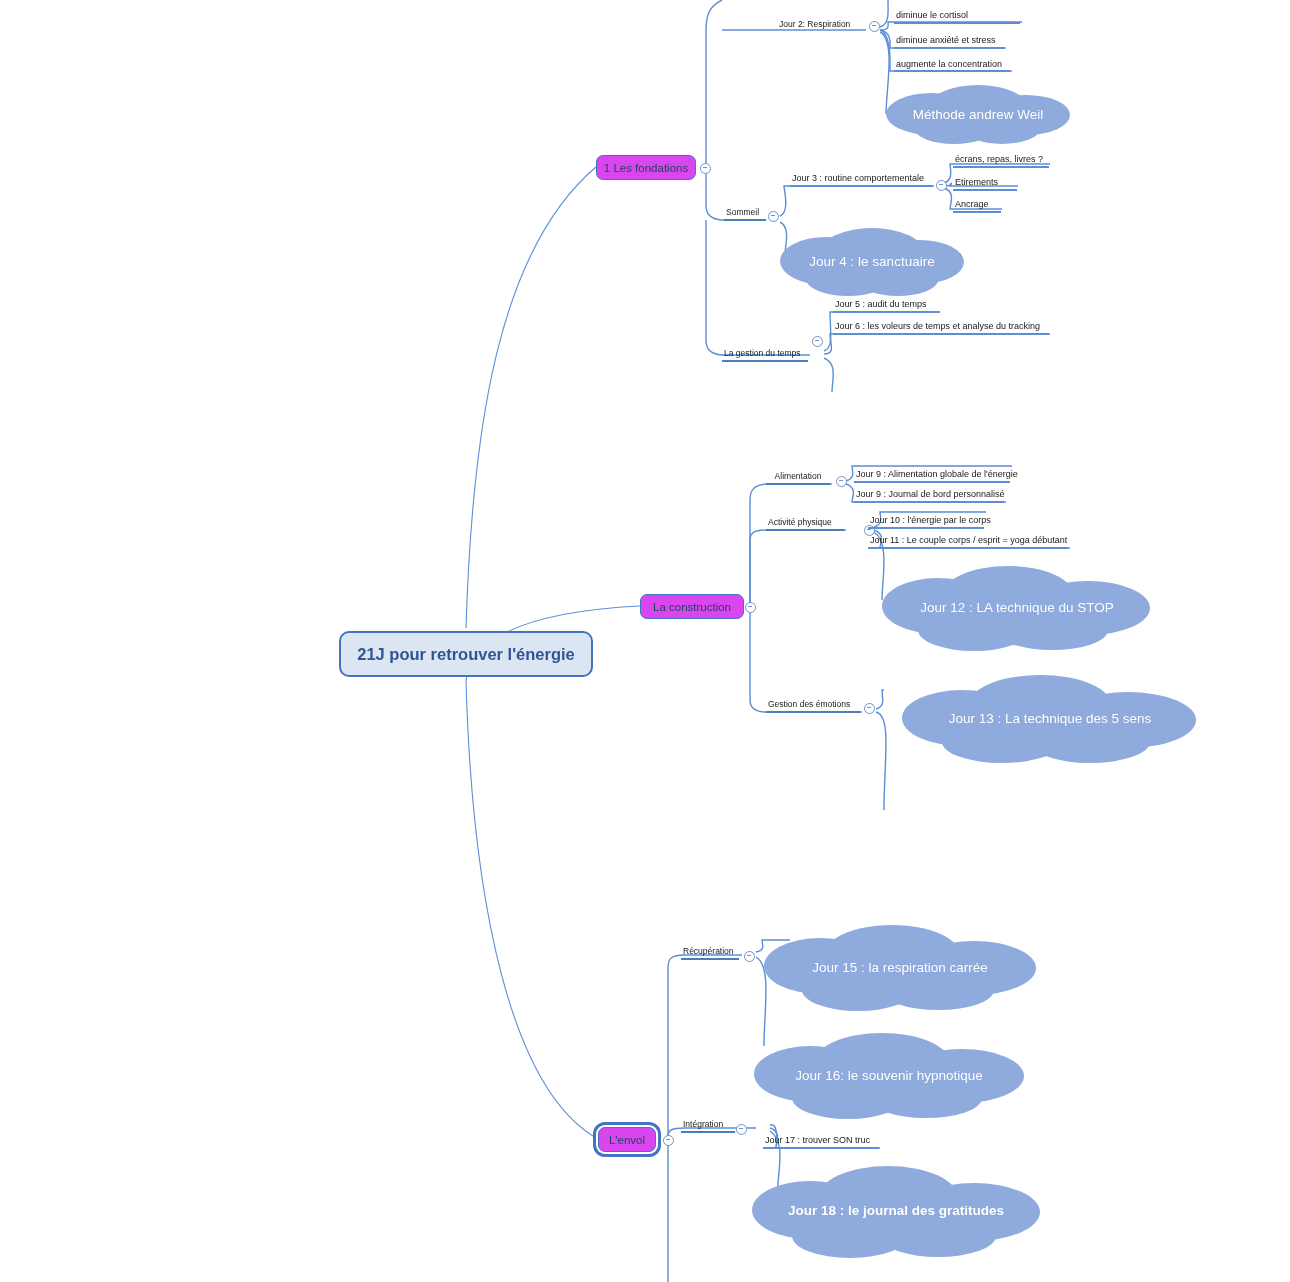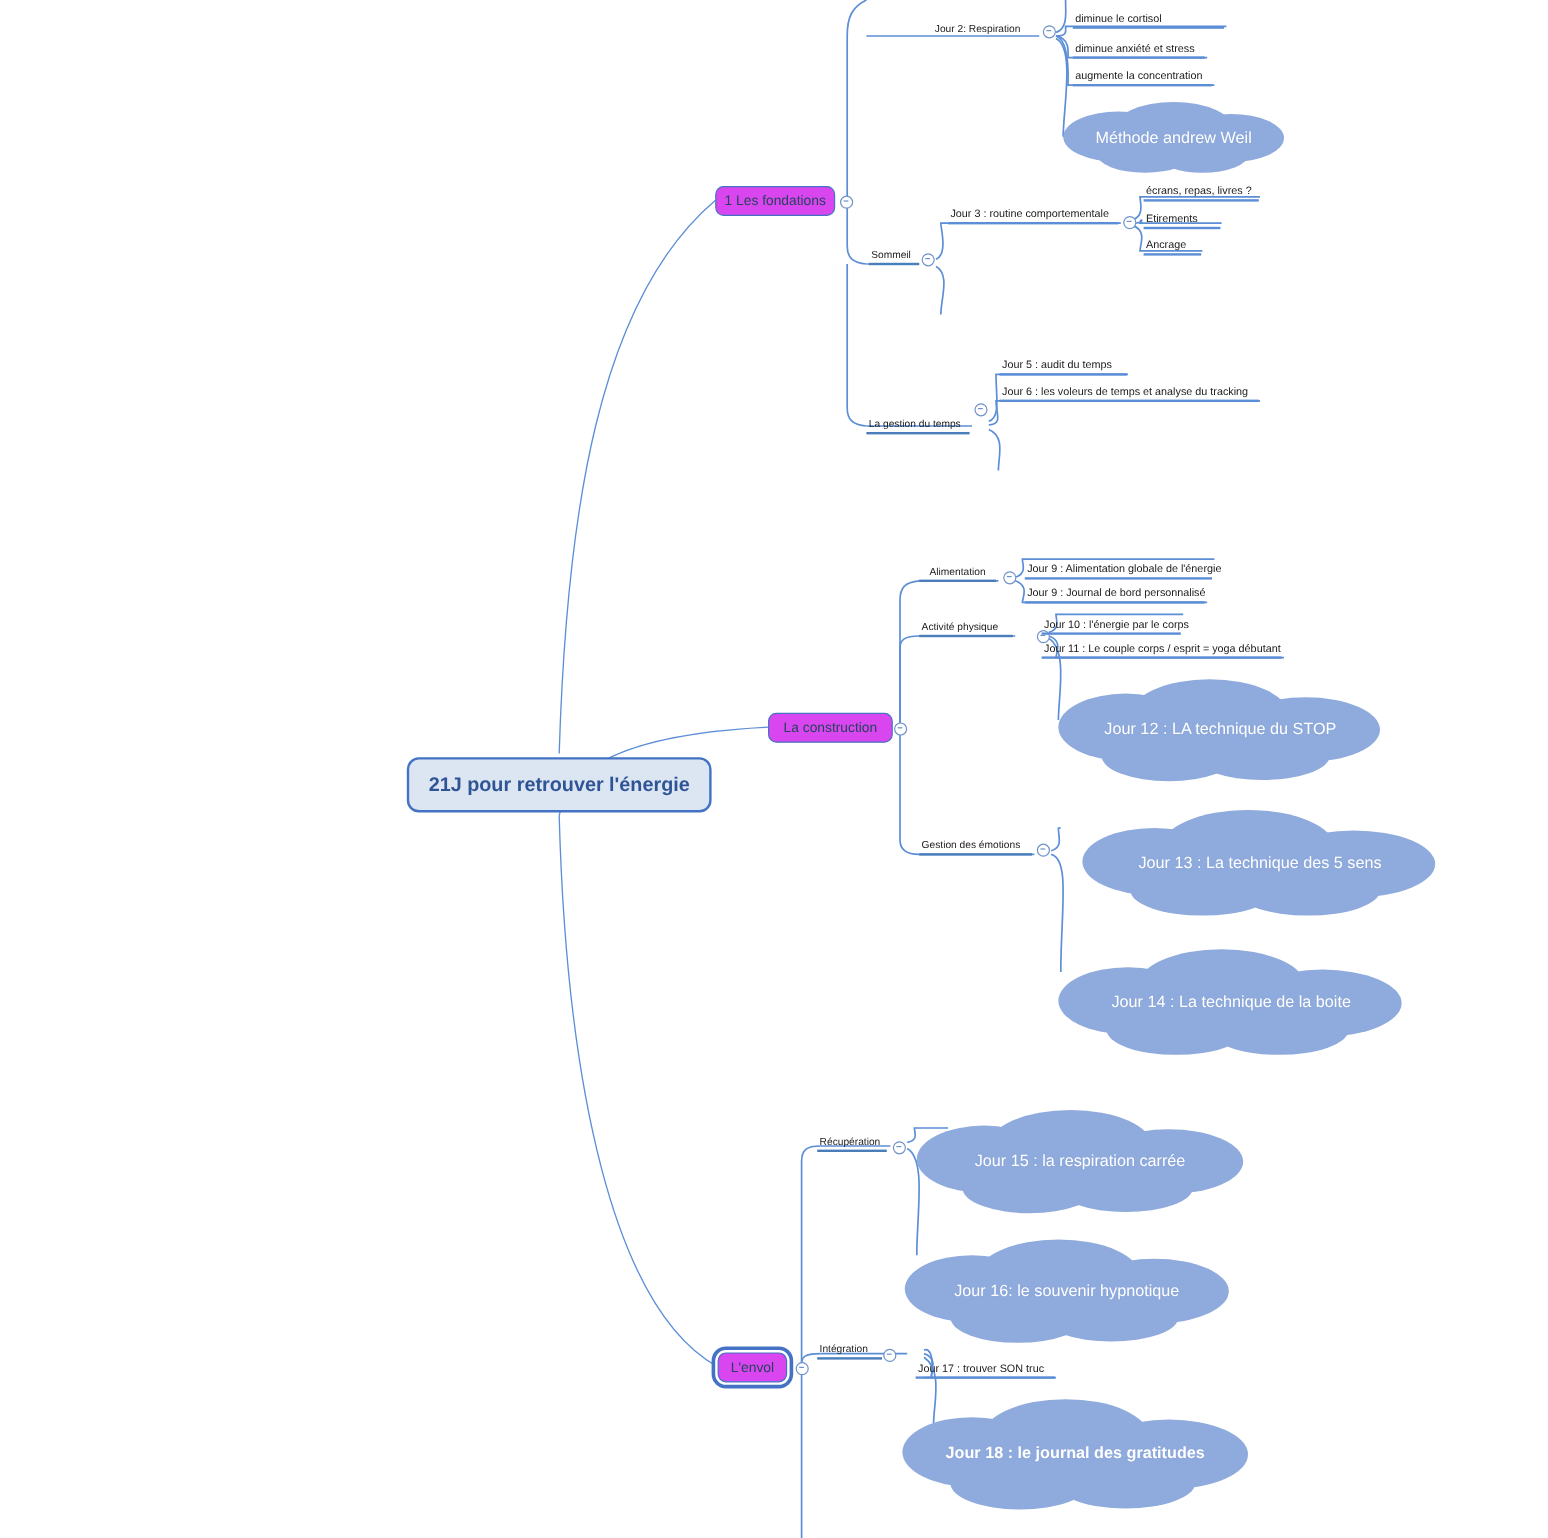--- a/index.html
+++ b/index.html
@@ -139,20 +139,32 @@
         <ellipse cx="52" cy="30" rx="46" ry="21"></ellipse>
         <ellipse cx="98" cy="24" rx="50" ry="23"></ellipse>
         <ellipse cx="146" cy="31" rx="44" ry="20"></ellipse>
         <ellipse cx="74" cy="44" rx="40" ry="16"></ellipse>
         <ellipse cx="122" cy="45" rx="38" ry="15"></ellipse>
       </g>
     </svg>
     <div class="ctext">Méthode andrew Weil</div>
   </div>
 
+  <div class="cloud" style="left:776px;top:225px;width:192px;height:72px;">
+    <svg width="192" height="72" viewBox="0 0 192 72">
+      <g fill="#8faadc">
+        <ellipse cx="50" cy="36" rx="46" ry="24"></ellipse>
+        <ellipse cx="96" cy="28" rx="52" ry="25"></ellipse>
+        <ellipse cx="144" cy="37" rx="44" ry="22"></ellipse>
+        <ellipse cx="72" cy="54" rx="42" ry="17"></ellipse>
+        <ellipse cx="122" cy="55" rx="40" ry="16"></ellipse>
+      </g>
+    </svg>
+    <div class="ctext">Jour 4 : le sanctuaire</div>
+  </div>
 
 
   <div class="cloud" style="left:878px;top:562px;width:278px;height:90px;">
     <svg width="278" height="90" viewBox="0 0 278 90">
       <g fill="#8faadc">
         <ellipse cx="60" cy="44" rx="56" ry="28"></ellipse>
         <ellipse cx="130" cy="34" rx="66" ry="30"></ellipse>
         <ellipse cx="210" cy="46" rx="62" ry="27"></ellipse>
         <ellipse cx="96" cy="68" rx="56" ry="21"></ellipse>
         <ellipse cx="174" cy="68" rx="56" ry="20"></ellipse>
@@ -167,32 +179,20 @@
         <ellipse cx="64" cy="46" rx="60" ry="28"></ellipse>
         <ellipse cx="142" cy="34" rx="72" ry="31"></ellipse>
         <ellipse cx="230" cy="48" rx="68" ry="28"></ellipse>
         <ellipse cx="104" cy="70" rx="60" ry="21"></ellipse>
         <ellipse cx="192" cy="70" rx="60" ry="21"></ellipse>
       </g>
     </svg>
     <div class="ctext">Jour 13 :  La technique des 5 sens</div>
   </div>
 
-  <div class="cloud" style="left:878px;top:788px;width:296px;height:92px;">
-    <svg width="296" height="92" viewBox="0 0 296 92">
-      <g fill="#8faadc">
-        <ellipse cx="62" cy="46" rx="58" ry="28"></ellipse>
-        <ellipse cx="140" cy="34" rx="70" ry="31"></ellipse>
-        <ellipse cx="224" cy="48" rx="66" ry="28"></ellipse>
-        <ellipse cx="102" cy="70" rx="58" ry="21"></ellipse>
-        <ellipse cx="188" cy="70" rx="58" ry="21"></ellipse>
-      </g>
-    </svg>
-    <div class="ctext">Jour 14 : La technique de la boite</div>
-  </div>
 
   <div class="cloud" style="left:760px;top:922px;width:280px;height:90px;">
     <svg width="280" height="90" viewBox="0 0 280 90">
       <g fill="#8faadc">
         <ellipse cx="60" cy="44" rx="56" ry="28"></ellipse>
         <ellipse cx="132" cy="33" rx="68" ry="30"></ellipse>
         <ellipse cx="214" cy="46" rx="62" ry="27"></ellipse>
         <ellipse cx="98" cy="68" rx="56" ry="21"></ellipse>
         <ellipse cx="178" cy="68" rx="56" ry="20"></ellipse>
       </g>
@@ -249,21 +249,21 @@
     <span>Jour 2: Respiration</span>
   </div>
   <div class="collapse" style="left:869px;top:21px;"></div>
 
   <div class="node ulnode" style="left:894px;top:11px;width:126px;height:13px;">
     <span>diminue le cortisol</span>
   </div>
   <div class="node ulnode" style="left:894px;top:36px;width:110px;height:13px;">
     <span>diminue anxiété et stress</span>
   </div>
-  <div class="node ulnode" style="left:894px;top:59px;width:116px;height:13px;">
+  <div class="node ulnode" style="left:894px;top:59px;width:116px;height:13px;align-items:center;">
     <span>augmente la concentration</span>
   </div>
 
   <div class="node barlabel" style="left:724px;top:207px;width:42px;height:14px;">
     <span>Sommeil</span>
   </div>
   <div class="collapse" style="left:768px;top:211px;"></div>
 
   <div class="node ulnode" style="left:790px;top:174px;width:142px;height:13px;">
     <span>Jour 3 : routine comportementale</span>

